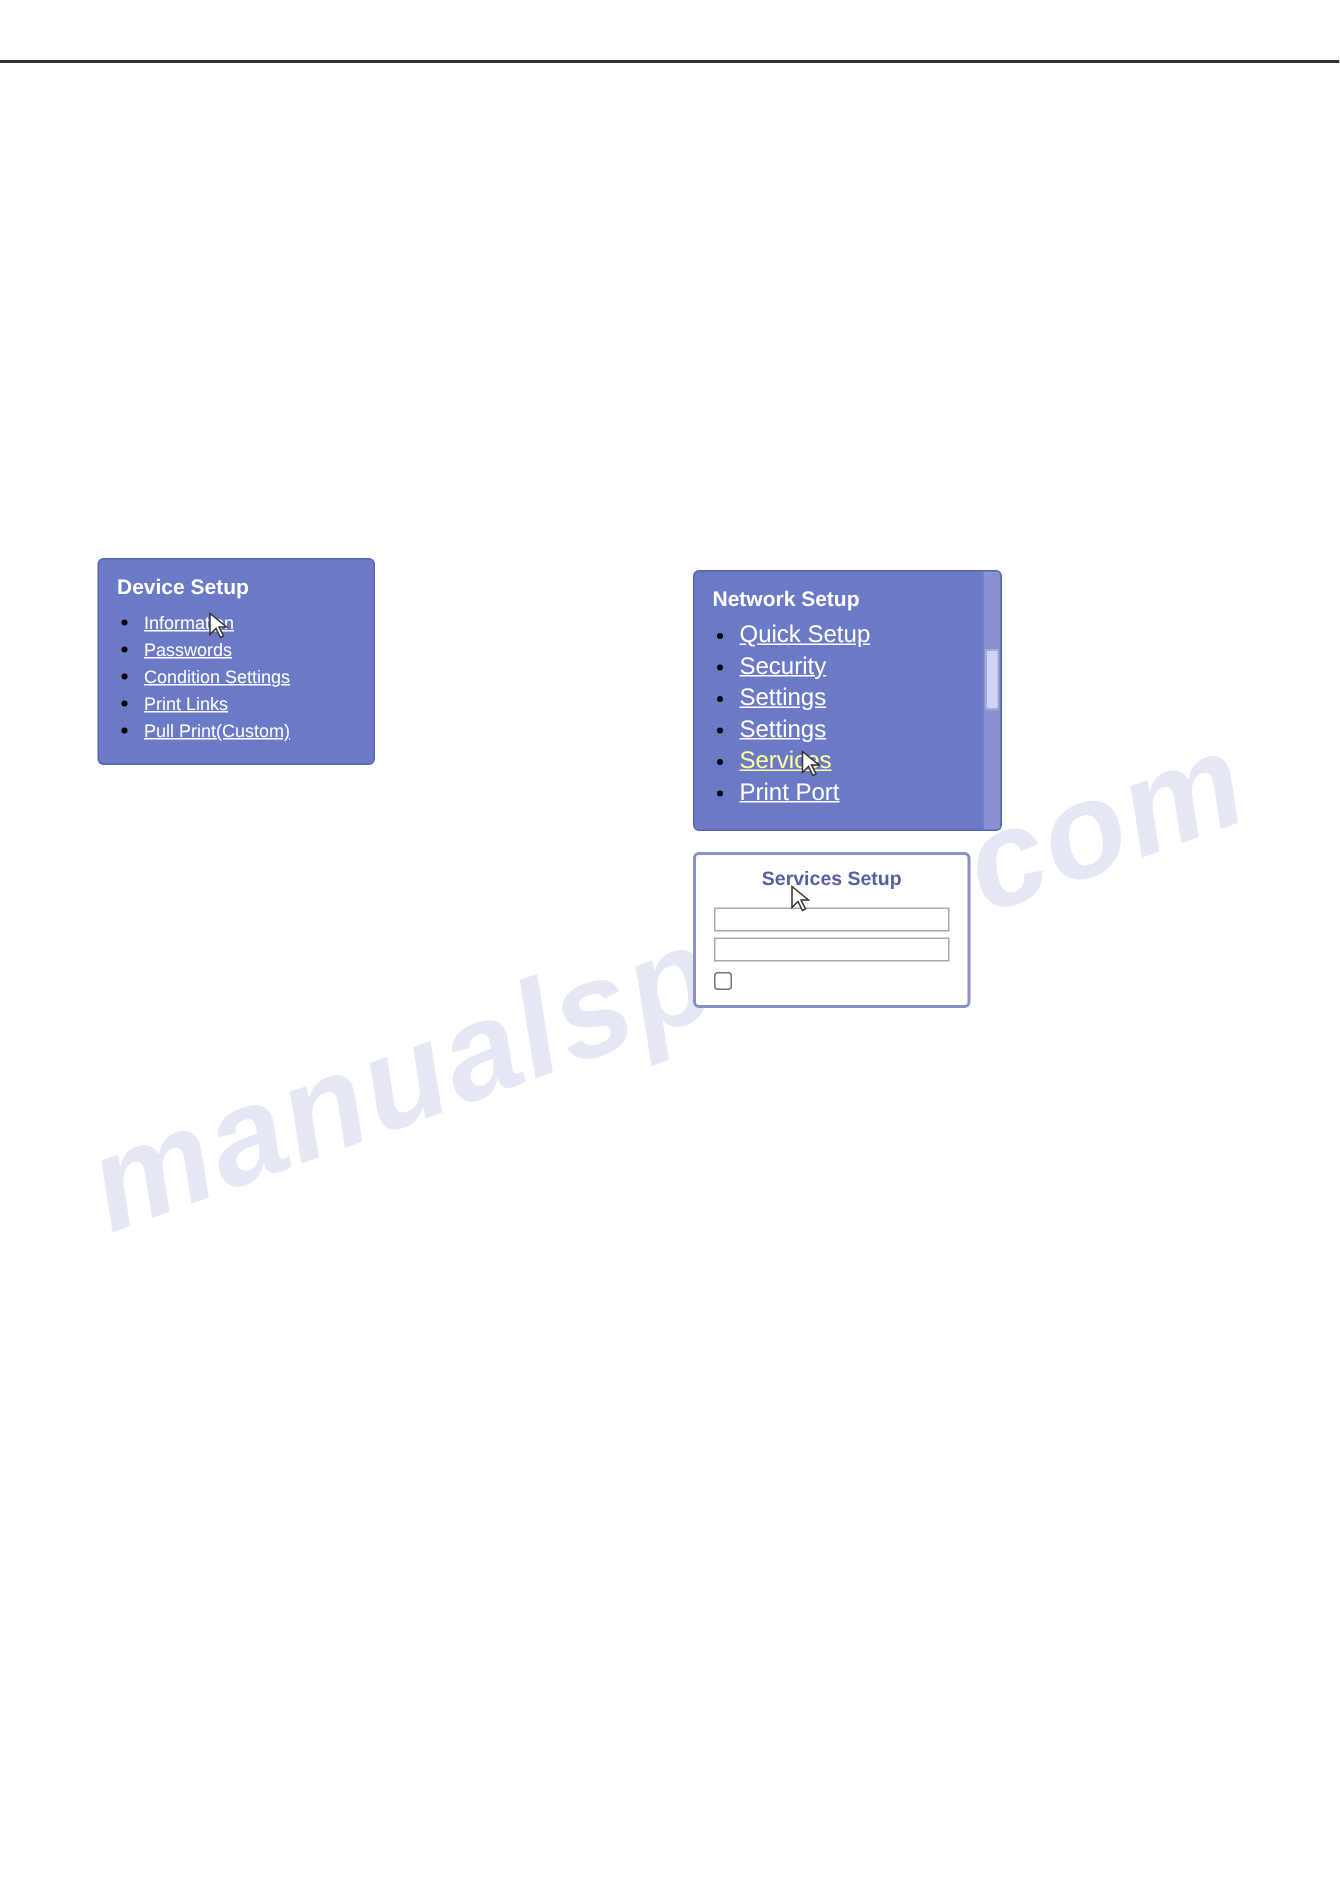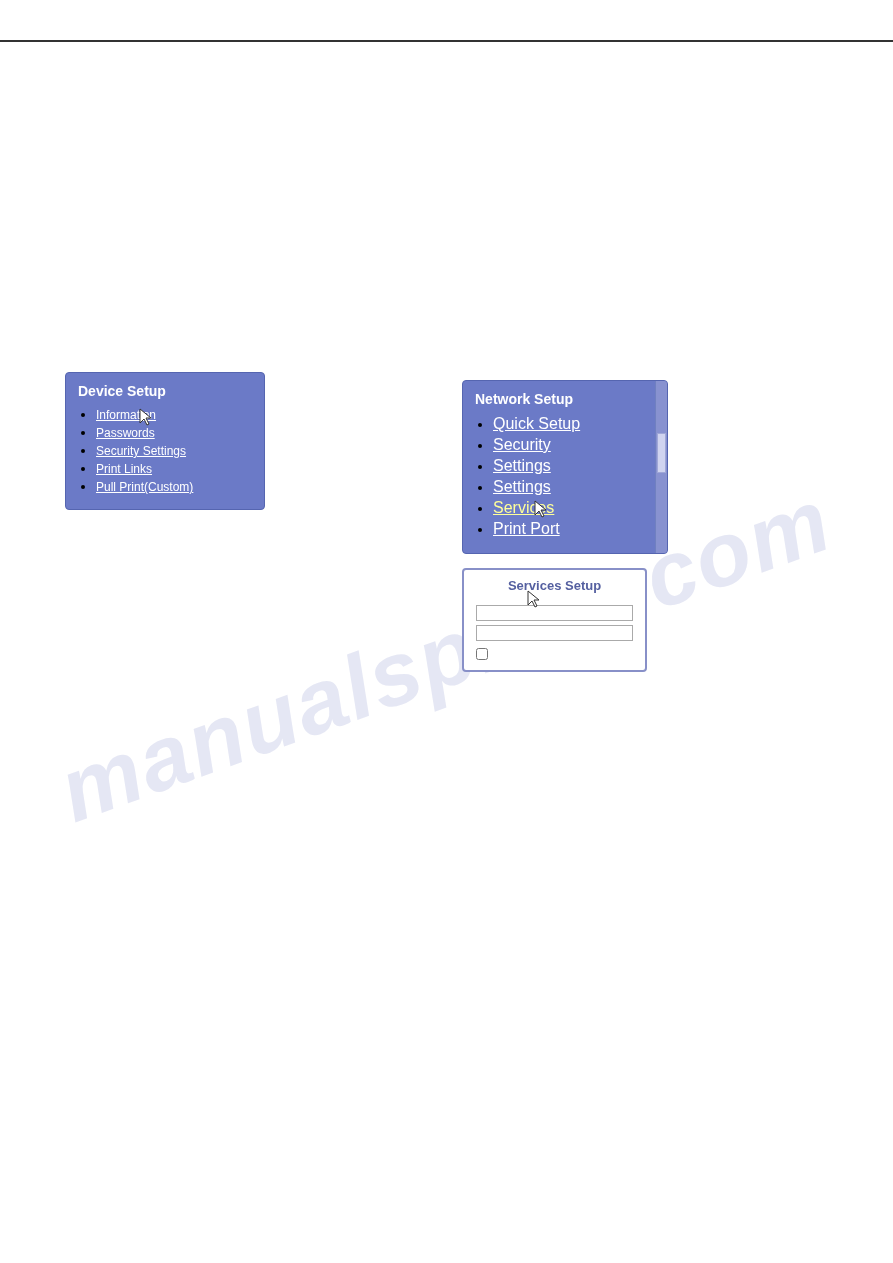--- a/index.html
+++ b/index.html
@@ -46,21 +46,21 @@
       white-space: nowrap;
       font-style: italic;
       letter-spacing: 2px;
     }
 
     
     .device-setup-box {
       position: absolute;
       top: 372px;
       left: 65px;
-      width: 200px;
+      width: 185px;
       background: #6b7ac7;
       border: 1px solid #5565b0;
       border-radius: 4px;
       padding: 10px 12px 12px 12px;
       z-index: 1;
     }
 
     .device-setup-box .box-title {
       color: #ffffff;
       font-size: 14px;
@@ -235,21 +235,21 @@
       <a href="#">Information</a>
       
       <svg class="cursor-svg" style="position:absolute; left:42px; top:0px;" viewBox="0 0 18 20">
         <polygon points="2,2 2,16 6,12 9,18 11,17 8,11 13,11" fill="white" stroke="#333" stroke-width="1"></polygon>
       </svg>
     </li>
     <li>
       <a href="#">Passwords</a>
     </li>
     <li>
-      <a href="#">Security Settings</a>
+      <a href="#">Condition Settings</a>
     </li>
     <li>
       <a href="#">Print Links</a>
     </li>
     <li>
       <a href="#">Pull Print(Custom)</a>
     </li>
   </ul>
 </div>
 

